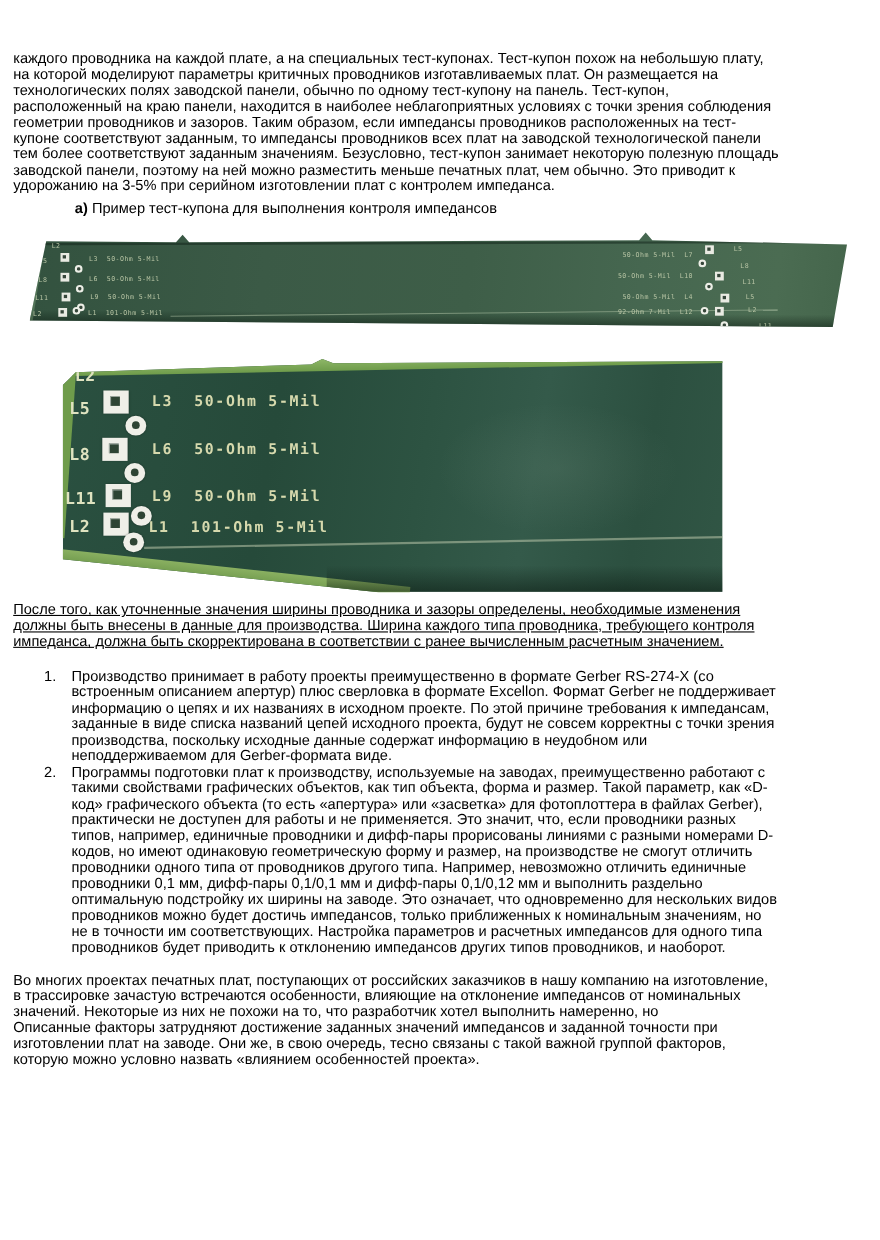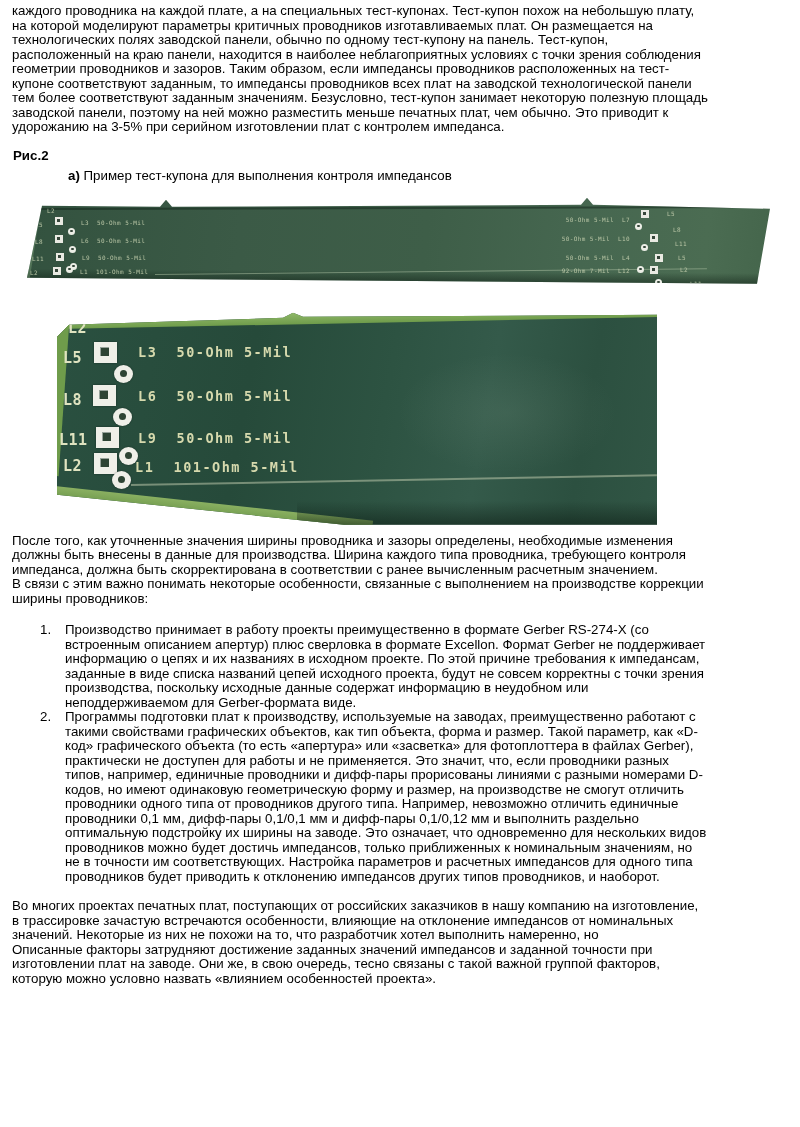--- a/index.html
+++ b/index.html
@@ -1,19 +1,19 @@
 <!DOCTYPE html>
 <html><head>
 <meta charset="utf-8">
 <style>
   * { box-sizing: border-box; }
   html,body { margin:0; padding:0; background:#fff; }
   body { width:800px; height:1127px; overflow:hidden; font-family:"Liberation Sans", sans-serif;
          font-size:13.3px; line-height:14.5px; color:#000; }
-  .page { padding:4px 11px 0 12px; width:720px; }
+  .page { padding:4px 11px 0 12px; width:720px;margin-top:42px; }
   .para { margin:0; }
   .fig-label { margin:14px 0 0 1px; font-weight:bold; }
   .caption { margin-top:6px; padding-left:56px; }
   .caption-b { margin-top:16px; }
   .cap-prefix { font-weight:bold; }
 
   
   .photoA { position:relative; margin-top:6px; margin-left:13px; width:775px; height:100px; background:#fff; }
   .stripA { position:absolute; left:0; top:0; width:770px; height:100px;
             clip-path:polygon(17px 9px,135px 10px,141px 3px,147px 10px,556px 8px,562px 1px,568px 8px,745px 12px,732px 87px,2px 81px);
@@ -54,31 +54,30 @@
   .padSB::after { content:""; position:absolute; left:6px; top:5px; width:9px; height:9px; background:#2e4434; box-shadow:1px 1px 0 rgba(255,255,255,.5) inset; }
   .padRB { position:absolute; width:19px; height:18px; border-radius:50%; background:#efefe8; box-shadow:0 0 2px rgba(0,0,0,.4); }
   .padRB::after { content:""; position:absolute; left:6px; top:5px; width:7px; height:7px; border-radius:50%; background:#2e4434; }
   .traceB { position:absolute; left:74px; top:171px; width:526px; height:2px; background:rgba(200,210,180,.5);
             transform:rotate(-1.05deg); transform-origin:left center; }
 
   
   .list { margin-top:17px; }
   .li { position:relative; padding-left:53px; }
   .li-num { position:absolute; left:28px; top:0; }
-  .p2 { margin-top:9px; }
+  .p2 { margin-top:9px;text-decoration:underline; }
   .p3 { margin-top:15px; }
 </style>
 </head>
 <body>
 
 <div class="page">
 
   <p class="para">каждого проводника на каждой плате, а на специальных тест-купонах. Тест-купон похож на небольшую плату, на которой моделируют параметры критичных проводников изготавливаемых плат. Он размещается на технологических полях заводской панели, обычно по одному тест-купону на панель. Тест-купон, расположенный на краю панели, находится в наиболее неблагоприятных условиях с точки зрения соблюдения геометрии проводников и зазоров. Таким образом, если импедансы проводников расположенных на тест-купоне соответствуют заданным, то импедансы проводников всех плат на заводской технологической панели тем более соответствуют заданным значениям. Безусловно, тест-купон занимает некоторую полезную площадь заводской панели, поэтому на ней можно разместить меньше печатных плат, чем обычно. Это приводит к удорожанию на 3-5% при серийном изготовлении плат с контролем импеданса.</p>
 
-  <p class="fig-label">Рис.2</p>
 
   <p class="caption"><span class="cap-prefix">а)</span> <span>Пример тест-купона для выполнения контроля импедансов</span></p>
 
   <div class="photoA">
     <div class="stripA">
       <div class="sA-topline"></div>
       <div class="sA-bottom"></div>
       <div class="sA-bevel"></div>
       <div class="traceA"></div>
 
@@ -156,21 +155,20 @@
       <div class="padSB" style="left:37px;top:140px"></div>
       <div class="padRB" style="left:62px;top:134px"></div>
       <span class="pb-txt" style="left:78px;top:147px">L1  101-Ohm 5-Mil</span>
 
       <div class="padRB" style="left:55px;top:158px"></div>
     </div>
   </div>
 
   <div class="p2">
     <div class="para">После того, как уточненные значения ширины проводника и зазоры определены, необходимые изменения должны быть внесены в данные для производства. Ширина каждого типа проводника, требующего контроля импеданса, должна быть скорректирована в соответствии с ранее вычисленным расчетным значением.</div>
-    <div class="para">В связи с этим важно понимать некоторые особенности, связанные с выполнением на производстве коррекции ширины проводников:</div>
   </div>
 
   <div class="list">
     <div class="li">
       <span class="li-num">1.</span>
       <span>Производство принимает в работу проекты преимущественно в формате Gerber RS-274-X (со встроенным описанием апертур) плюс сверловка в формате Excellon. Формат Gerber не поддерживает информацию о цепях и их названиях в исходном проекте. По этой причине требования к импедансам, заданные в виде списка названий цепей исходного проекта, будут не совсем корректны с точки зрения производства, поскольку исходные данные содержат информацию в неудобном или неподдерживаемом для Gerber-формата виде.</span>
     </div>
     <div class="li">
       <span class="li-num">2.</span>
       <span>Программы подготовки плат к производству, используемые на заводах, преимущественно работают с такими свойствами графических объектов, как тип объекта, форма и размер. Такой параметр, как «D-код» графического объекта (то есть «апертура» или «засветка» для фотоплоттера в файлах Gerber), практически не доступен для работы и не применяется. Это значит, что, если проводники разных типов, например, единичные проводники и дифф-пары прорисованы линиями с разными номерами D-кодов, но имеют одинаковую геометрическую форму и размер, на производстве не смогут отличить проводники одного типа от проводников другого типа. Например, невозможно отличить единичные проводники 0,1 мм, дифф-пары 0,1/0,1 мм и дифф-пары 0,1/0,12 мм и выполнить раздельно оптимальную подстройку их ширины на заводе. Это означает, что одновременно для нескольких видов проводников можно будет достичь импедансов, только приближенных к номинальным значениям, но не в точности им соответствующих. Настройка параметров и расчетных импедансов для одного типа проводников будет приводить к отклонению импедансов других типов проводников, и наоборот.</span>

